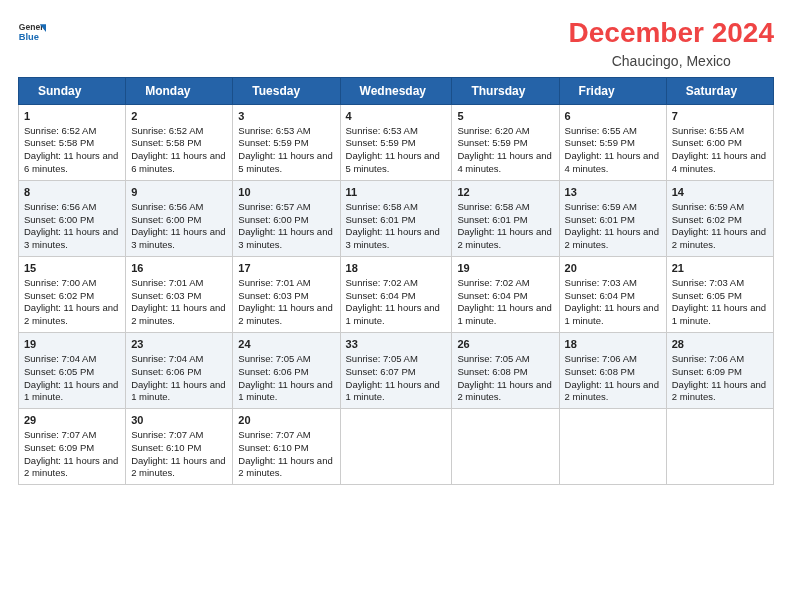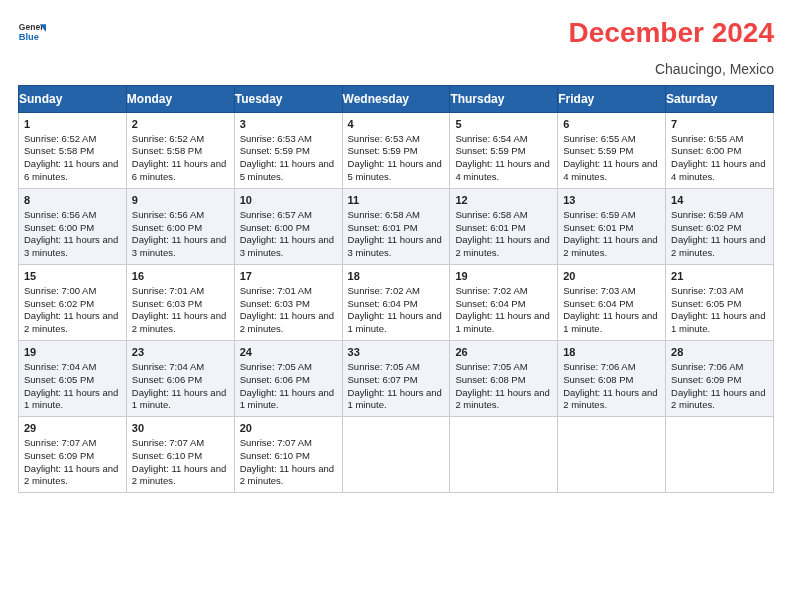--- a/index.html
+++ b/index.html
@@ -33,33 +33,34 @@
     }
     .main-title {
       font-size: 28px;
       font-weight: bold;
       color: #ef4444;
       line-height: 1.1;
     }
     .subtitle {
       font-size: 14px;
       color: #444;
-      margin-top: 12px;
+      margin-top: 4px;
+      text-align: center;
     }
     table {
       width: 100%;
       border-collapse: collapse;
       font-size: 10.5px;
     }
     thead tr {
       background: #2563a8;
       color: #fff;
     }
     thead th {
-      padding: 6px 0;
+      padding: 6px 19px;
       font-size: 12px;
       font-weight: bold;
       text-align: left;
       border: 1px solid #1a4f8a;
     }
     tbody tr {
       background: #fff;
     }
     tbody tr:nth-child(even) {
       background: #f0f4f8;
@@ -141,21 +142,21 @@
             <span class="cell-text">Daylight: 11 hours and 5 minutes.</span>
           </td>
           <td>
             <span class="day-num">4</span>
             <span class="cell-text">Sunrise: 6:53 AM</span>
             <span class="cell-text">Sunset: 5:59 PM</span>
             <span class="cell-text">Daylight: 11 hours and 5 minutes.</span>
           </td>
           <td>
             <span class="day-num">5</span>
-            <span class="cell-text">Sunrise: 6:54 AM</span>
+            <span class="cell-text">Sunrise: 6:20 AM</span>
             <span class="cell-text">Sunset: 5:59 PM</span>
             <span class="cell-text">Daylight: 11 hours and 4 minutes.</span>
           </td>
           <td>
             <span class="day-num">6</span>
             <span class="cell-text">Sunrise: 6:55 AM</span>
             <span class="cell-text">Sunset: 5:59 PM</span>
             <span class="cell-text">Daylight: 11 hours and 4 minutes.</span>
           </td>
           <td>

